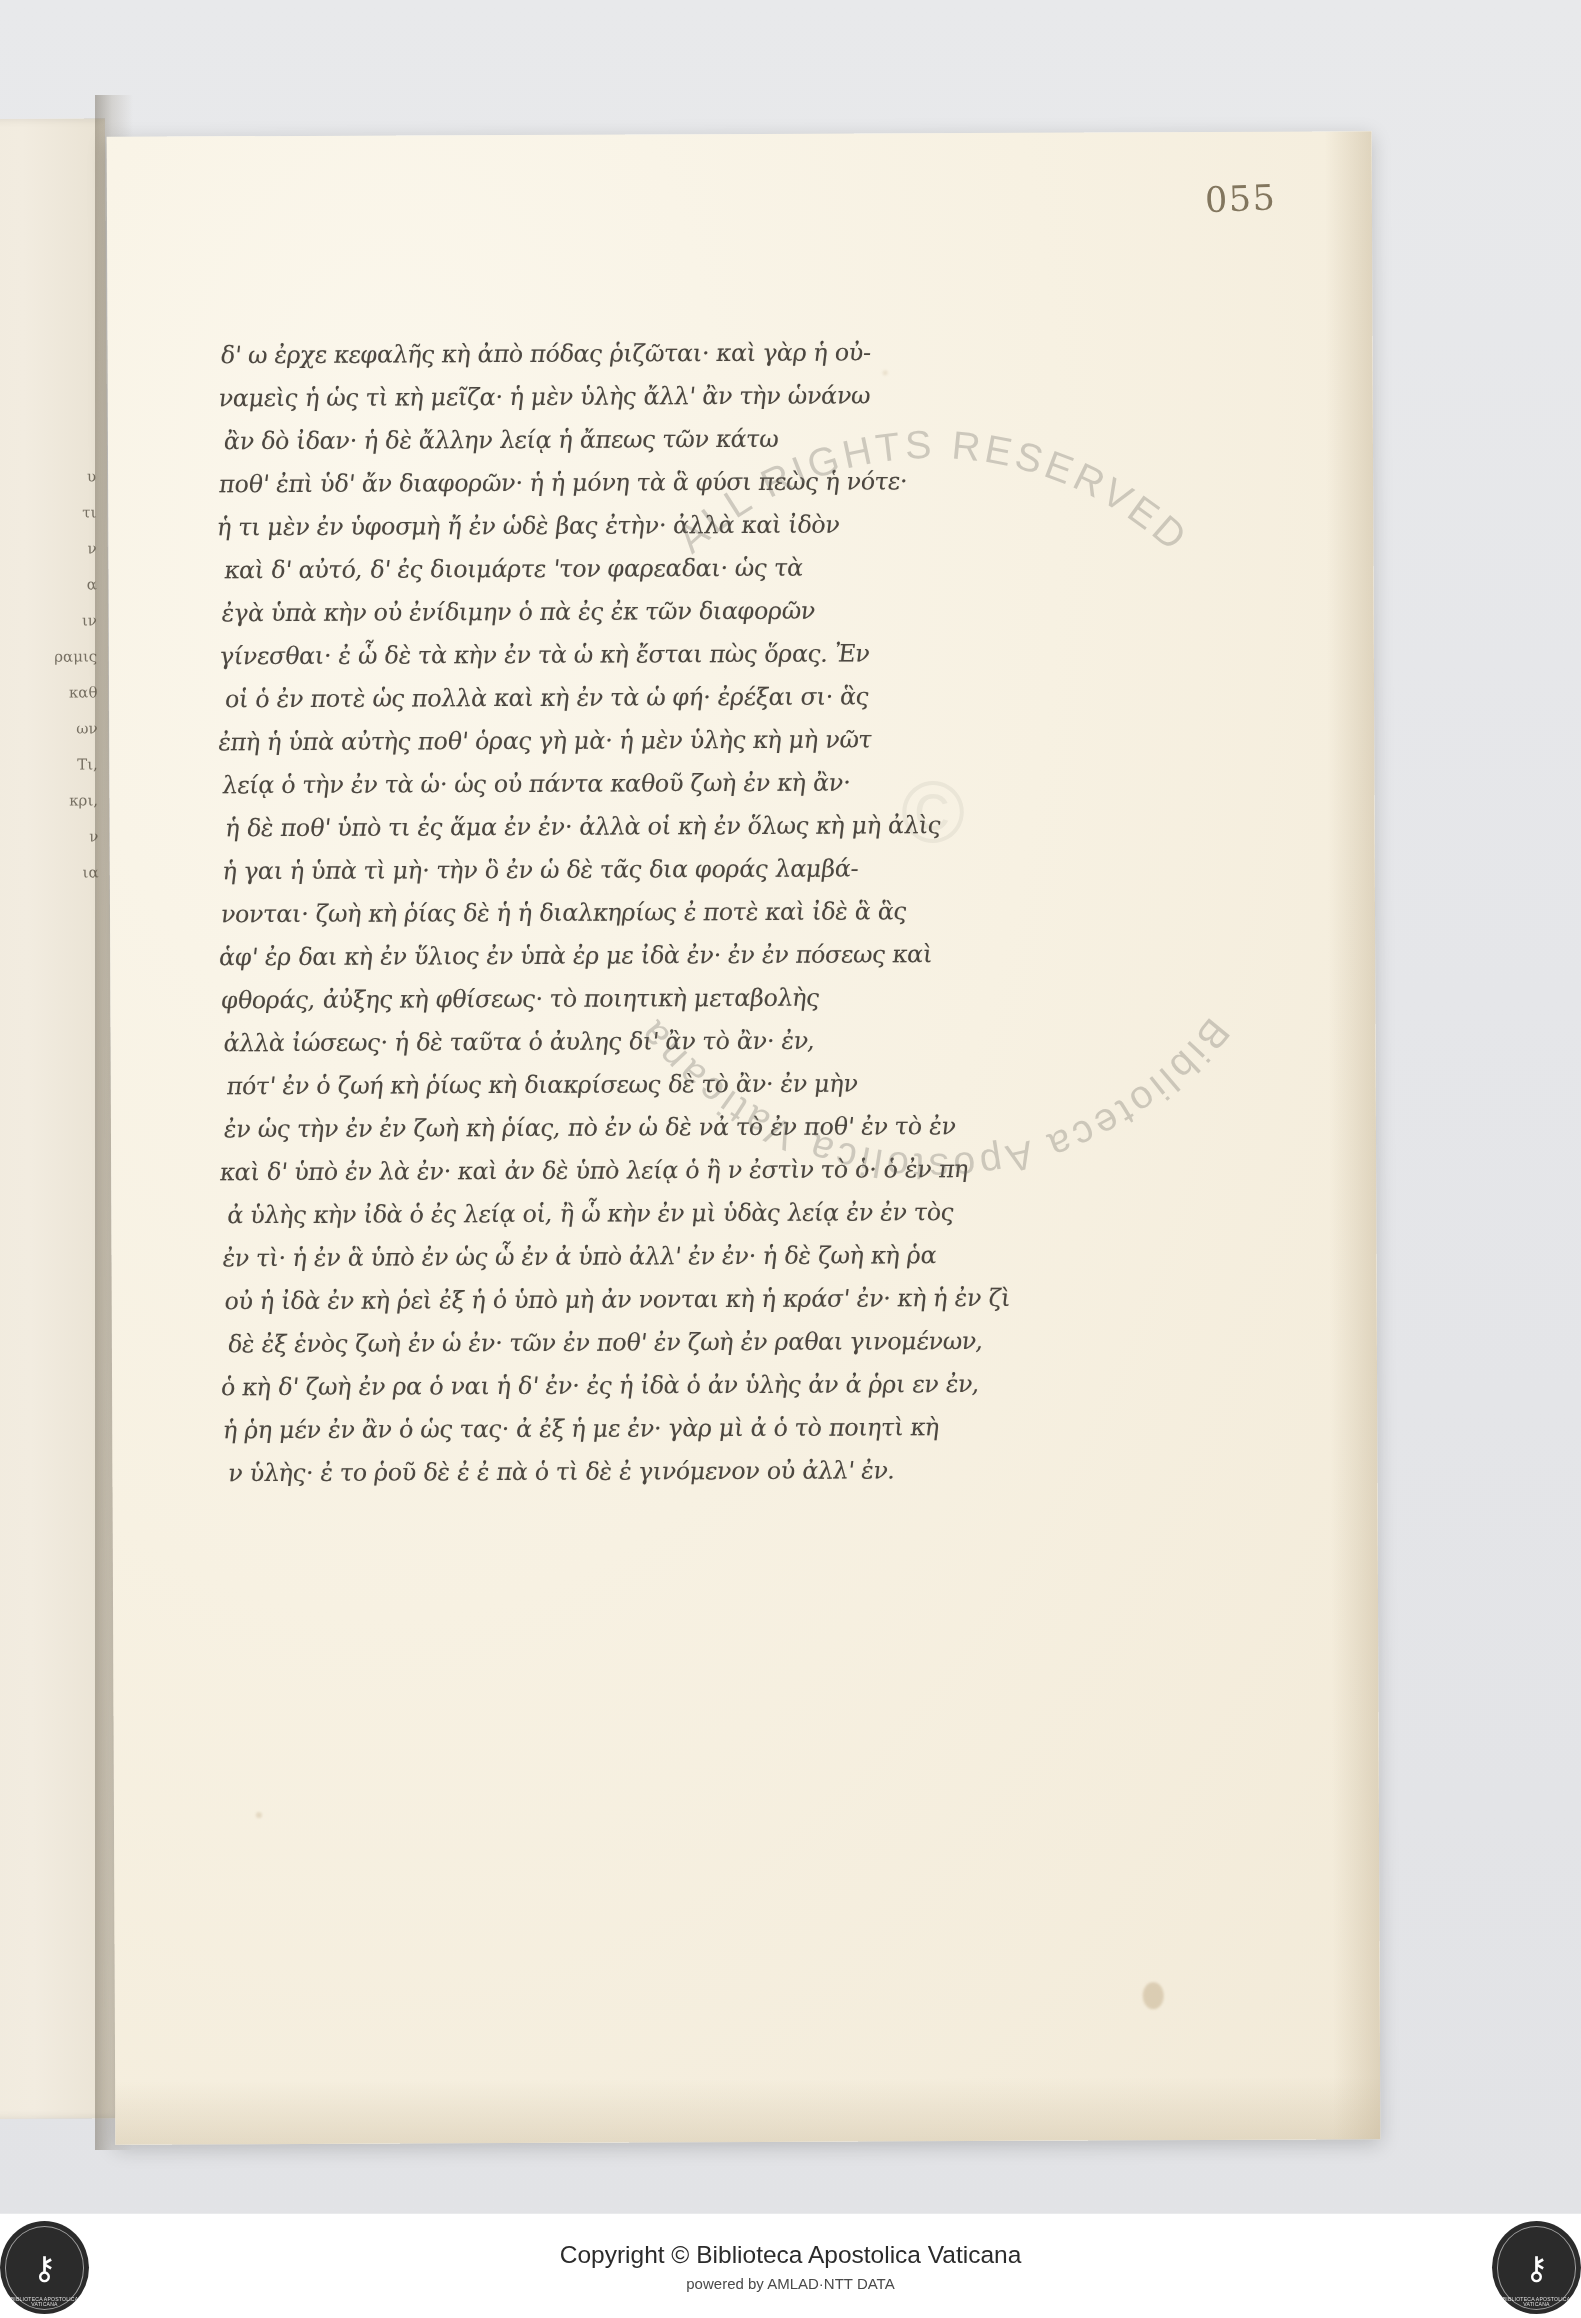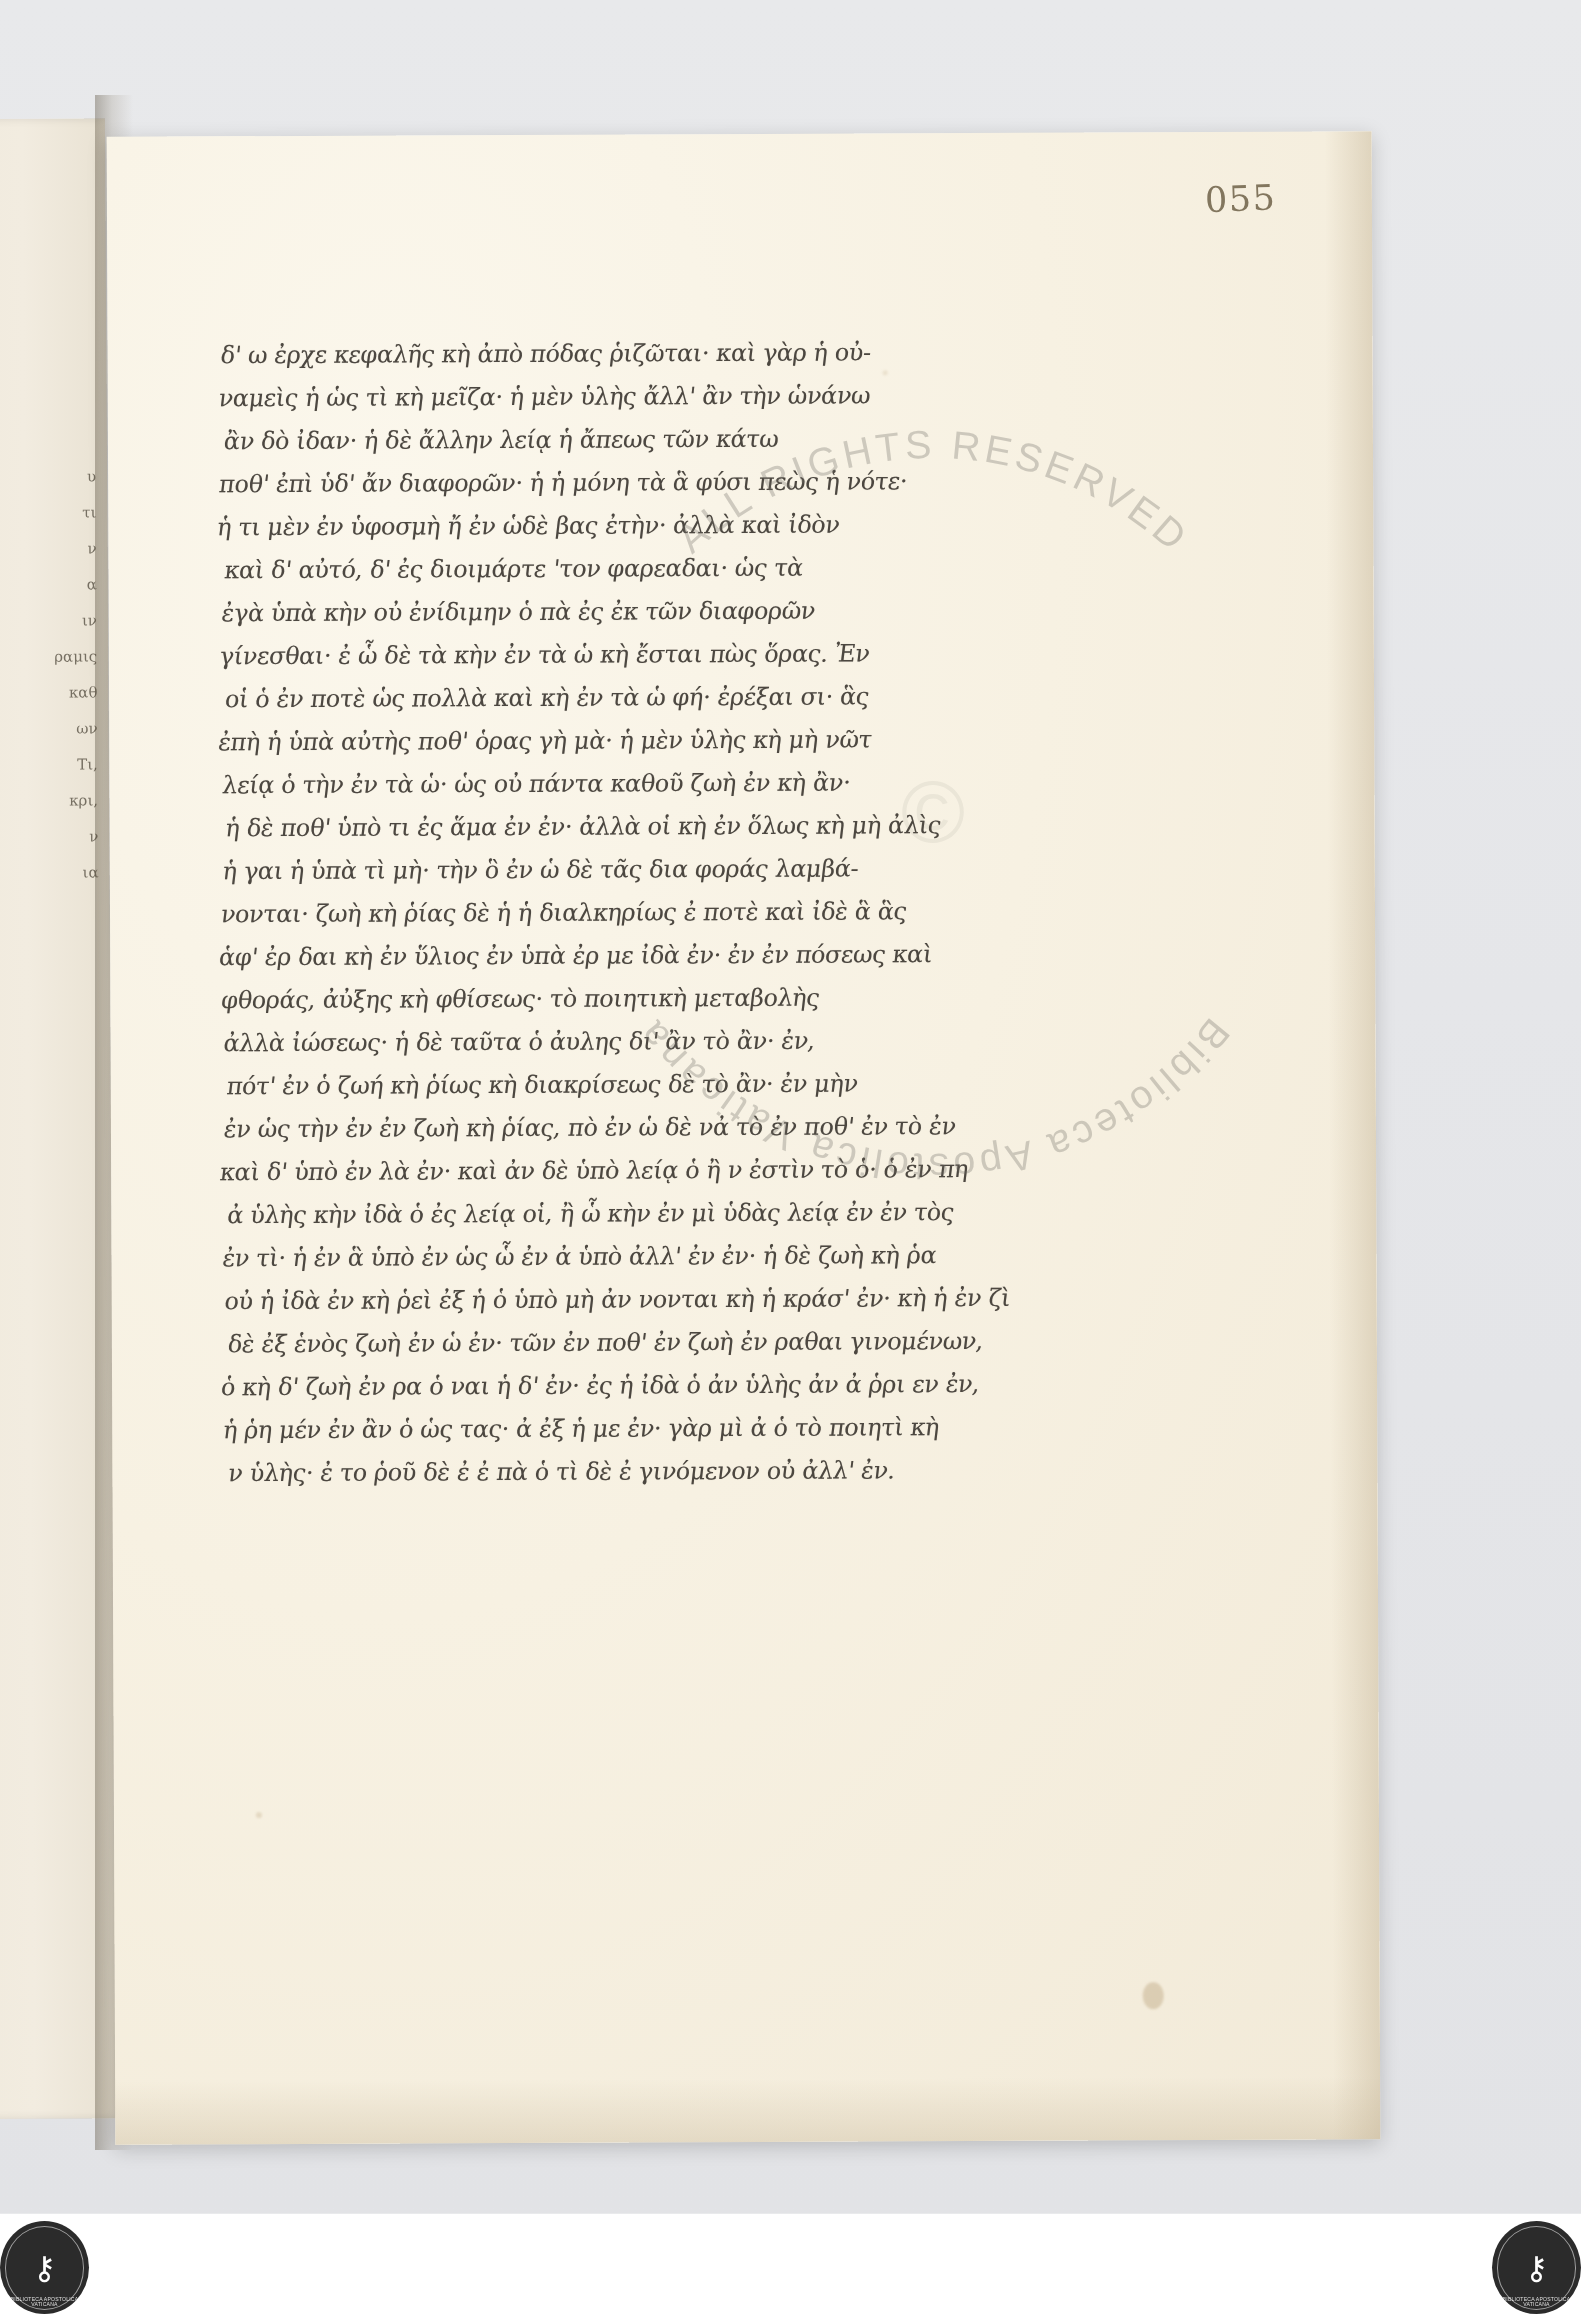--- a/index.html
+++ b/index.html
@@ -319,20 +319,24 @@
   <div class="footer">
 
     <div class="crest left">
       <div class="crest-inner">
         <div class="crest-ring"></div>
         <div class="keys">⚷</div>
         <div class="crest-caption">BIBLIOTECA APOSTOLICA VATICANA</div>
       </div>
     </div>
 
+    <div class="footer-center">
+      <div class="copyright">Copyright © Biblioteca Apostolica Vaticana</div>
+      <div class="powered">powered by AMLAD·NTT DATA</div>
+    </div>
 
     <div class="crest right">
       <div class="crest-inner">
         <div class="crest-ring"></div>
         <div class="keys">⚷</div>
         <div class="crest-caption">BIBLIOTECA APOSTOLICA VATICANA</div>
       </div>
     </div>
 
   </div>

